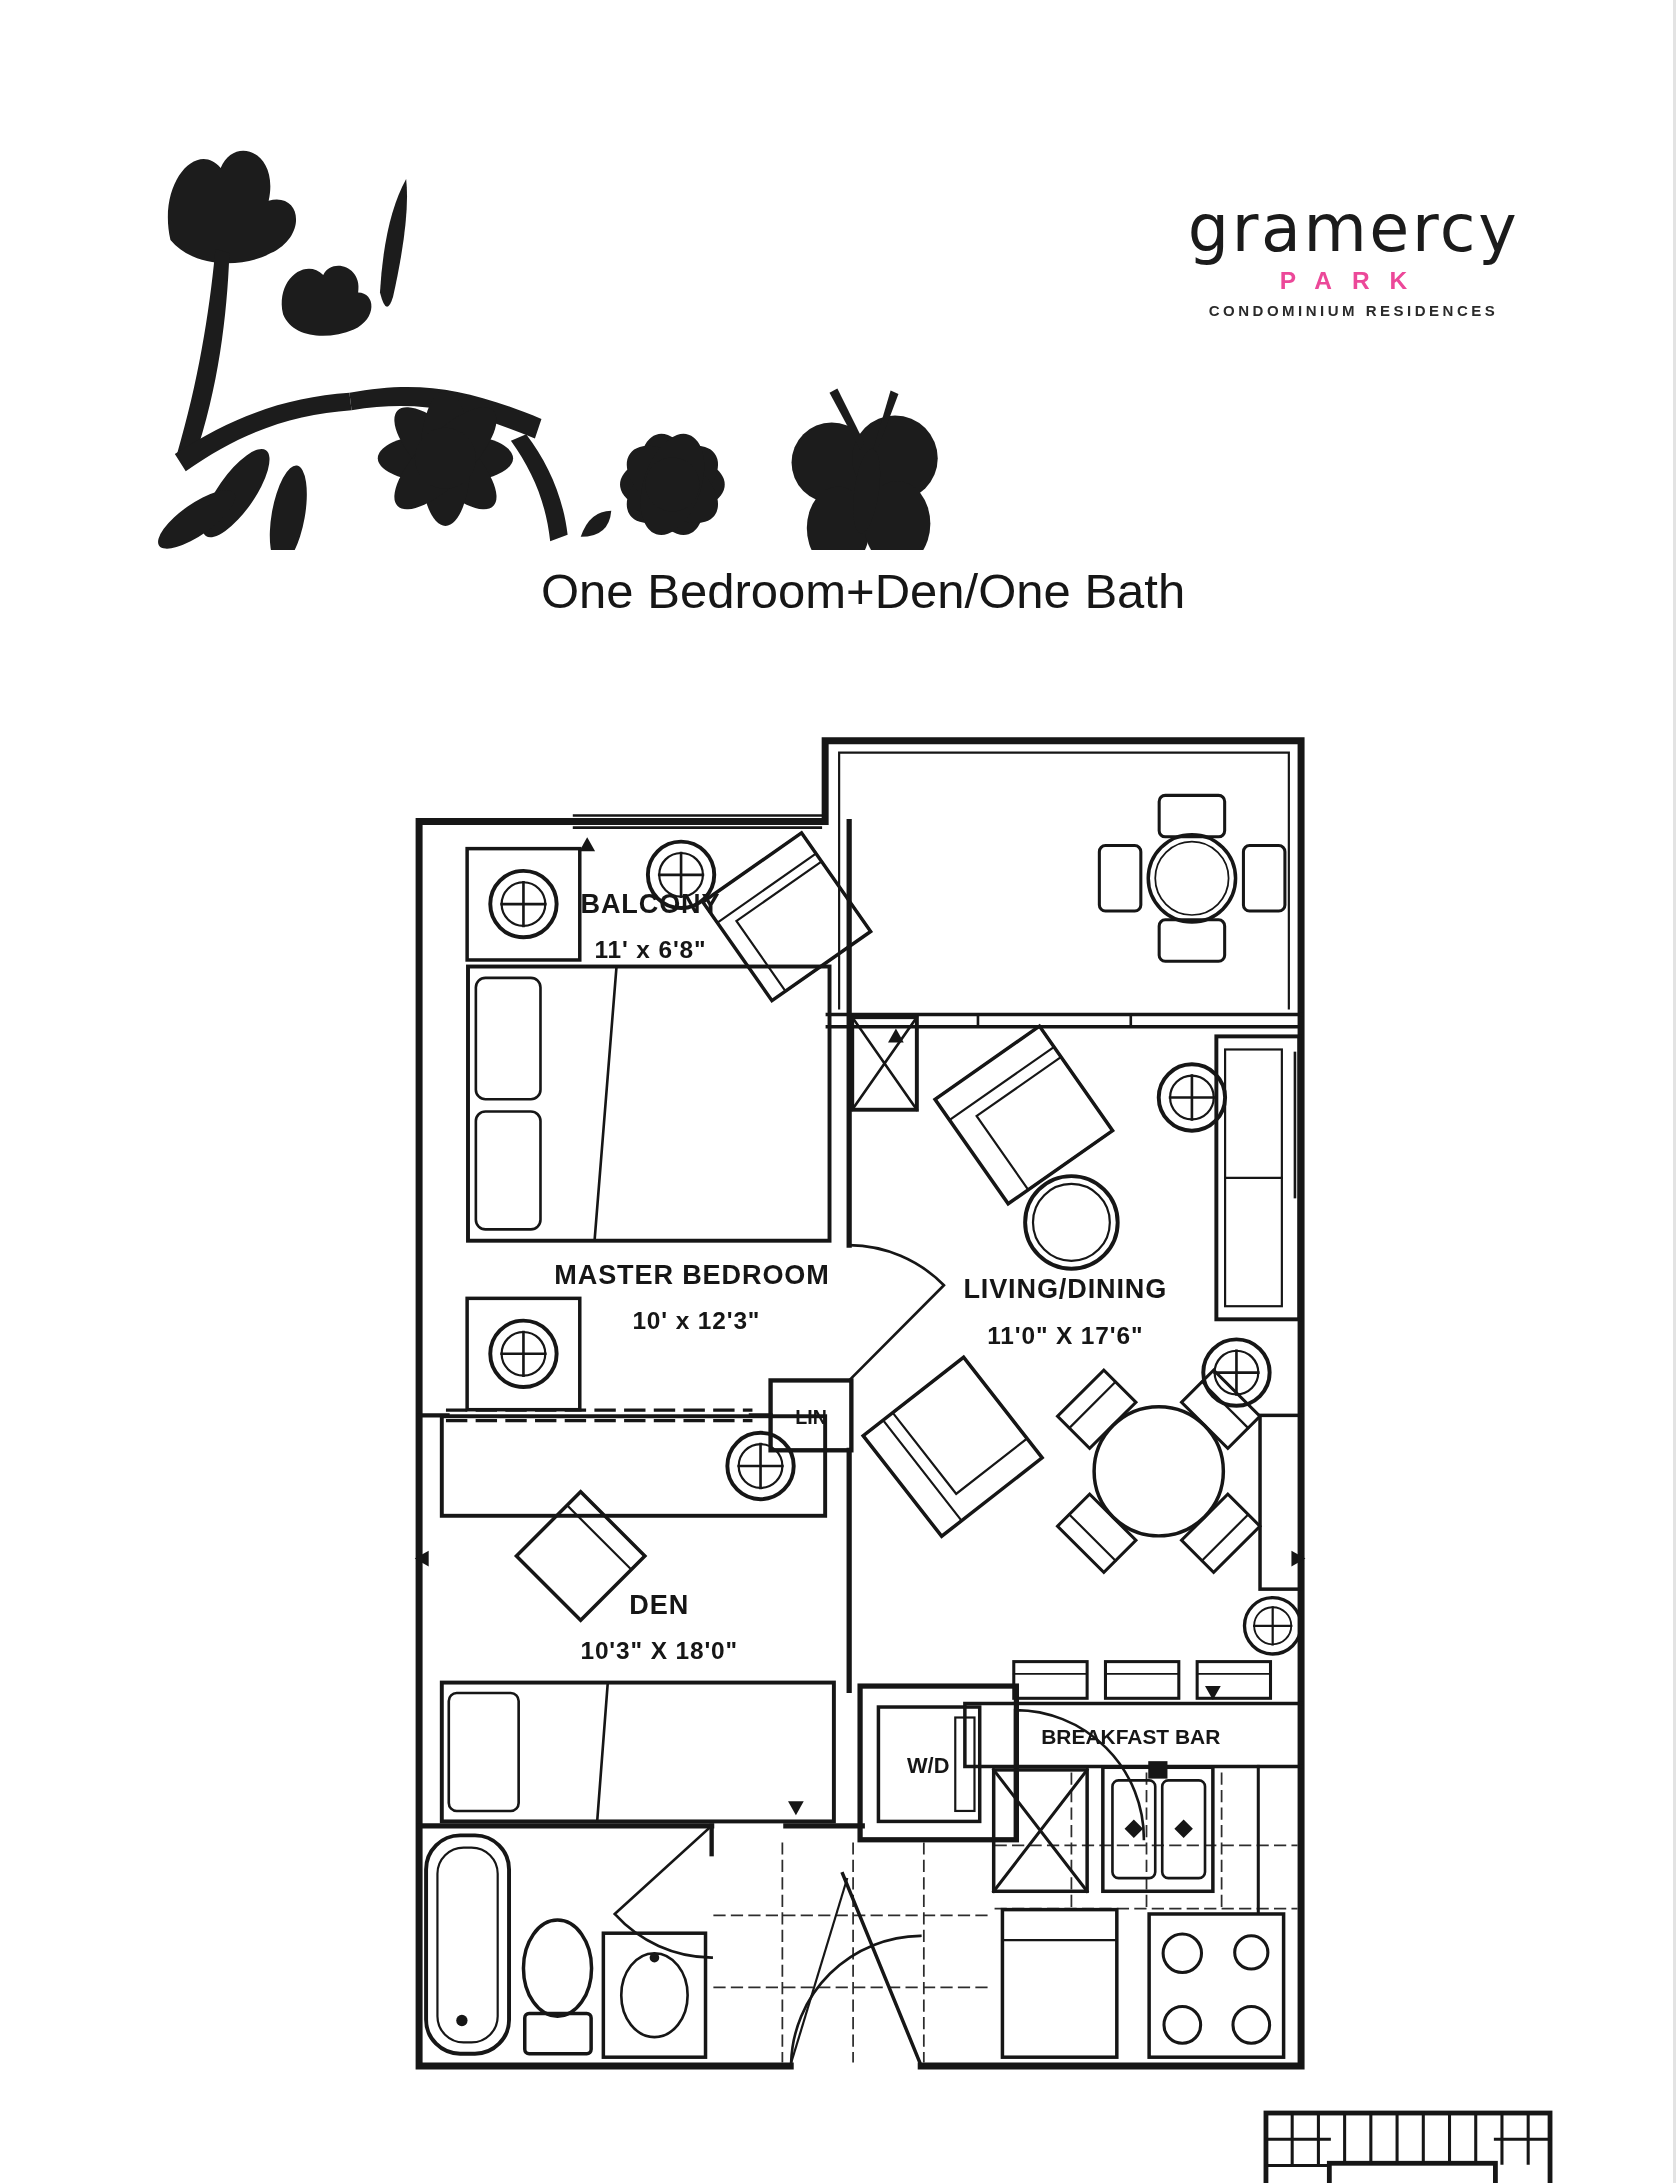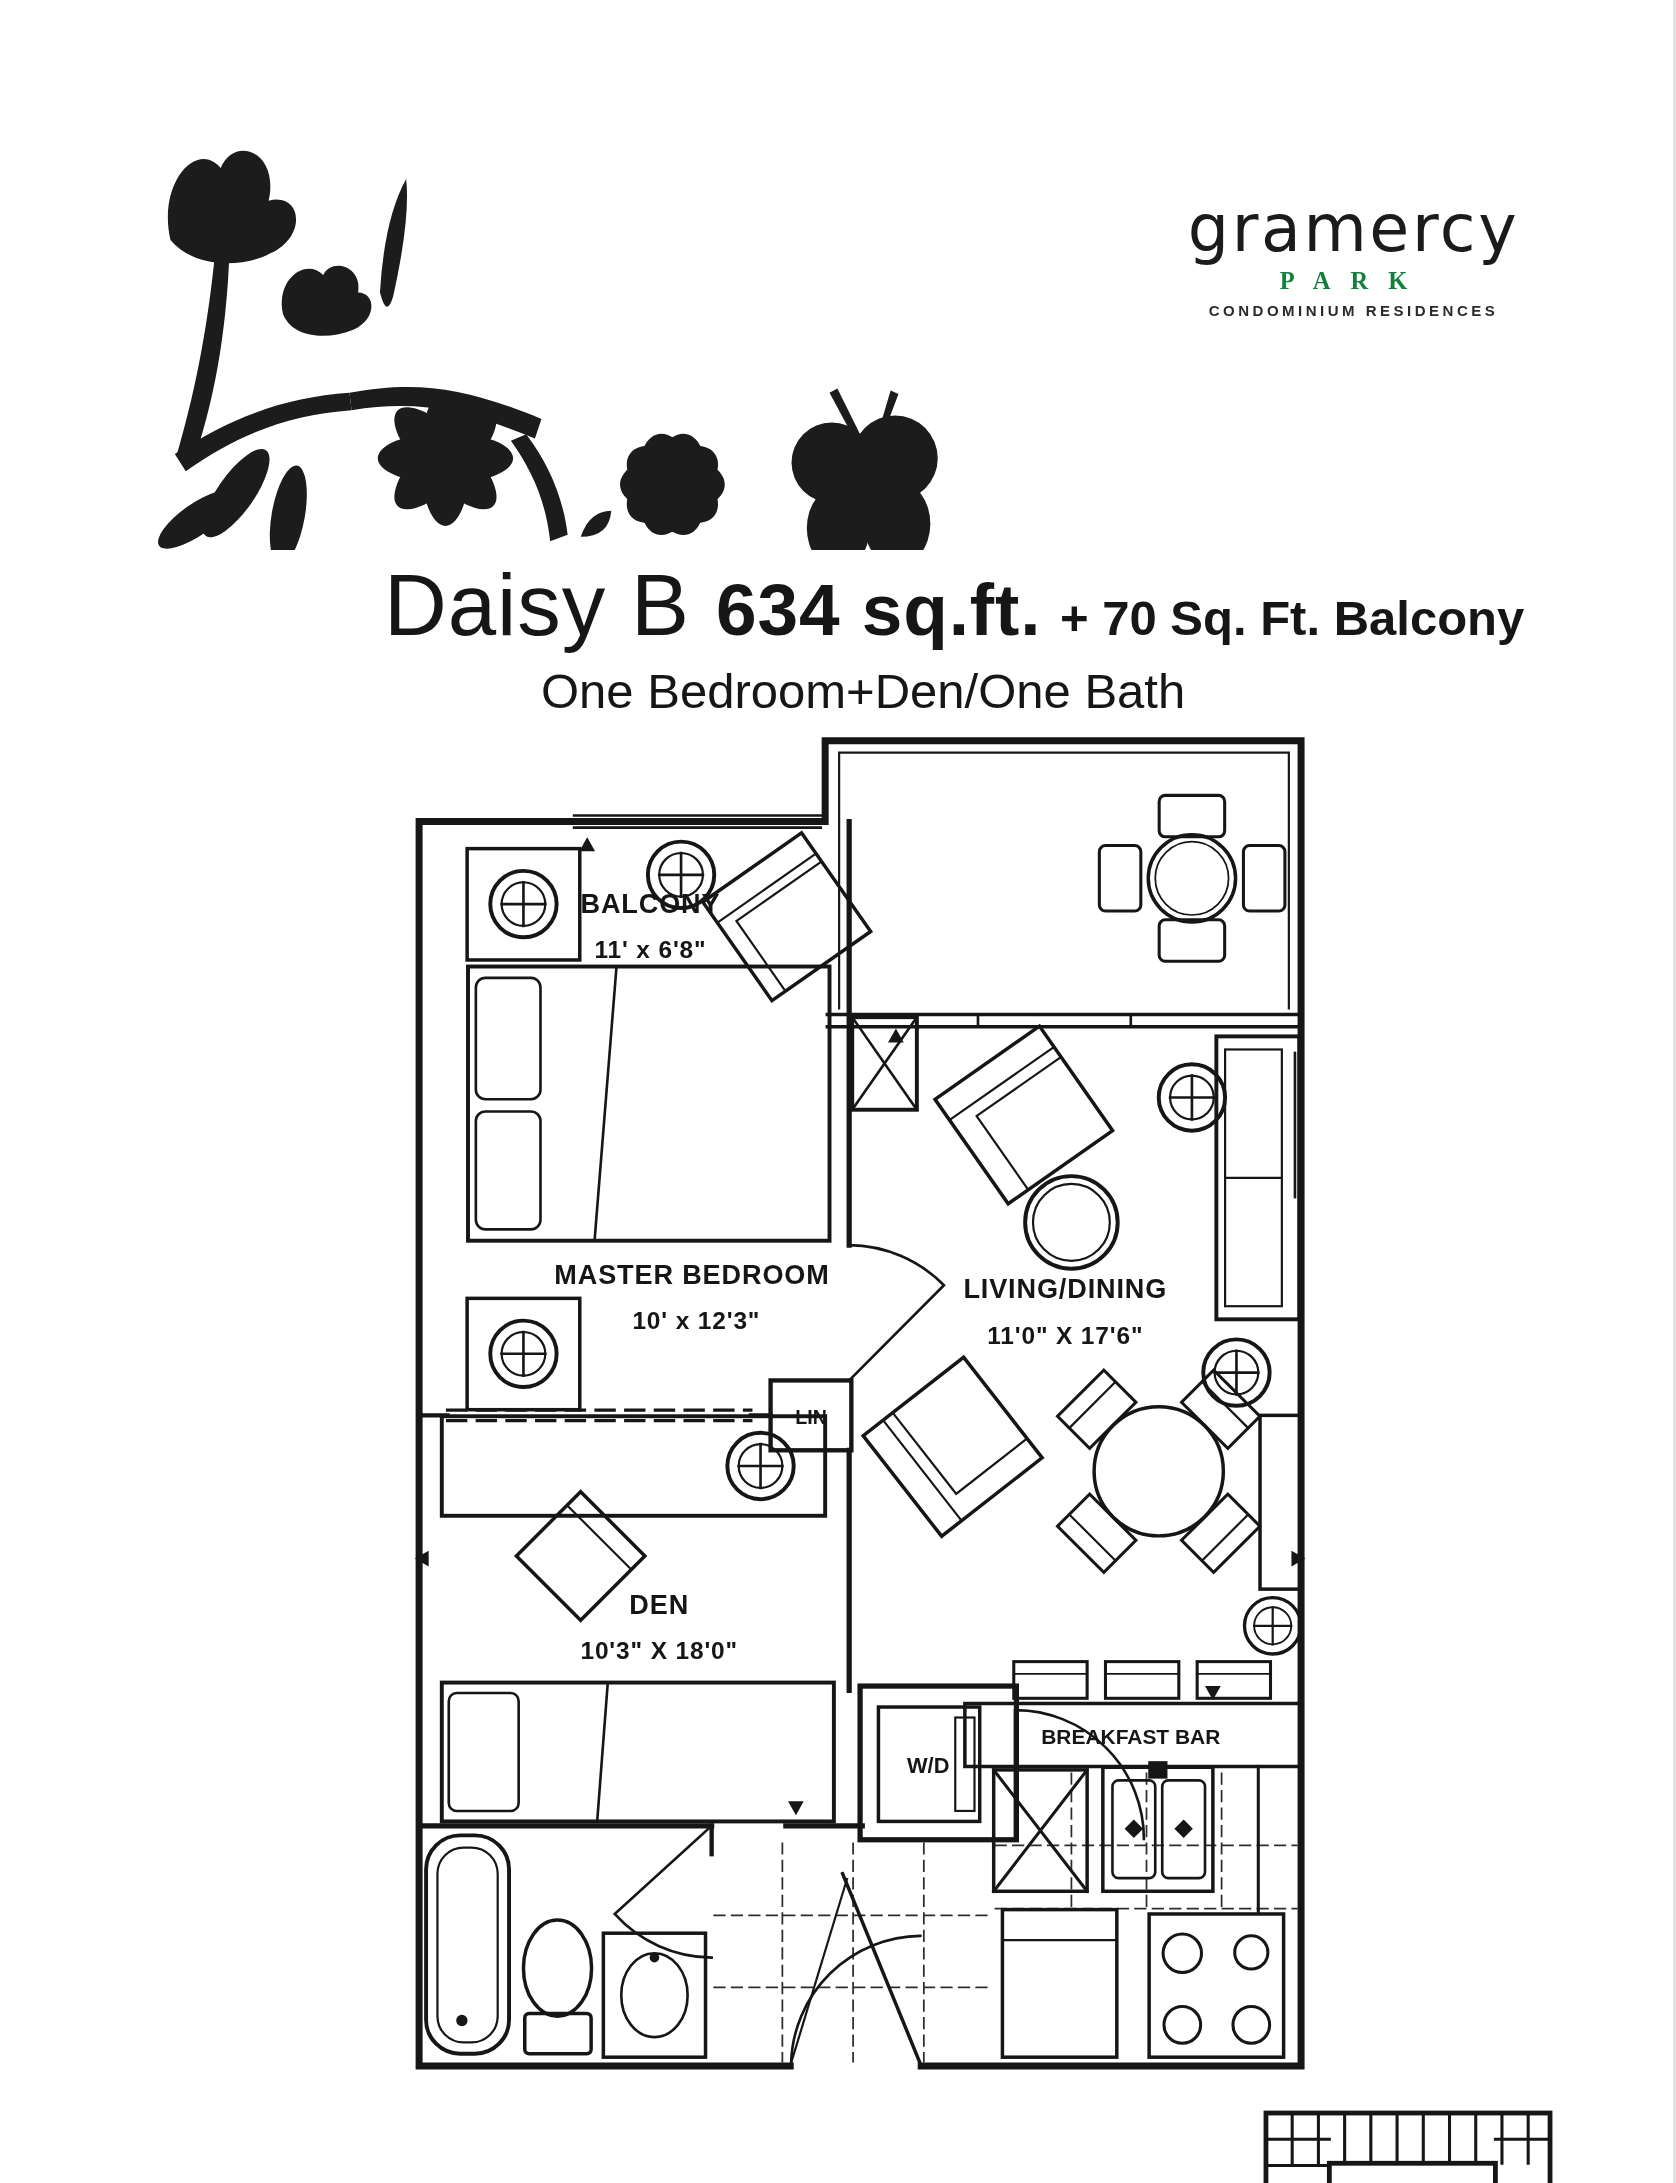--- a/index.html
+++ b/index.html
@@ -3,21 +3,21 @@
 <meta charset="utf-8">
 <style>
   html,body{margin:0;padding:0;background:#ffffff;}
   .page{position:relative;width:1677px;height:2499px;background:#ffffff;overflow:hidden;
         font-family:"Liberation Sans",sans-serif;color:#161616;}
   .abs{position:absolute;}
   
   .logo{left:1144px;top:168px;width:419px;text-align:center;margin-top:28px;}
   .logo .brand{font-family:"DejaVu Sans",sans-serif;font-size:65px;font-weight:500;
                letter-spacing:2.6px;line-height:65px;color:#1b1b1b;}
-  .logo .park{font-size:24.5px;font-weight:700;letter-spacing:20px;margin-top:6.1px;color:#15803d;font-family:Liberation Serif, serif;}
+  .logo .park{font-size:24.5px;font-weight:700;letter-spacing:20px;margin-top:6.1px;color:#ec4899;}
   .logo .tagline{font-size:15px;font-weight:700;letter-spacing:3.5px;margin-top:7px;color:#2a2a2a;}
   
   .titleblock{left:384px;top:555px;width:1179px;white-space:nowrap;}
   .titleblock .l1 span{display:inline-block;vertical-align:baseline;}
   .plan-name{font-size:87px;font-weight:400;letter-spacing:0.9px;}
   .plan-area{font-size:73px;font-weight:700;margin-left:24px;letter-spacing:0.9px;}
   .plan-balc{font-size:49px;font-weight:700;margin-left:16.6px;}
   .subtitle{font-size:49px;font-weight:400;margin-left:157px;margin-top:7.9px;}
   
   svg{display:block;}
@@ -73,25 +73,20 @@
     </g>
   </svg>
 
   <div class="abs logo">
     <div class="brand">gramercy</div>
     <div class="park">PARK</div>
     <div class="tagline">CONDOMINIUM RESIDENCES</div>
   </div>
 
   <div class="abs titleblock">
-    <div class="l1">
-      <span class="plan-name">Daisy B</span>
-      <span class="plan-area">634 sq.ft.</span>
-      <span class="plan-balc">+ 70 Sq. Ft. Balcony</span>
-    </div>
     <div class="subtitle">One Bedroom+Den/One Bath</div>
   </div>
 
   <svg class="abs" style="left:406px;top:734px;" width="930" height="1354" viewBox="0 0 2130 3100">
     <defs>
       <g id="lamp">
         <circle r="76" class="s" stroke-width="9"></circle>
         <circle r="50" class="s" stroke-width="5"></circle>
         <path d="M-50,0 H50 M0,-50 V50" class="s" stroke-width="6"></path>
       </g>

